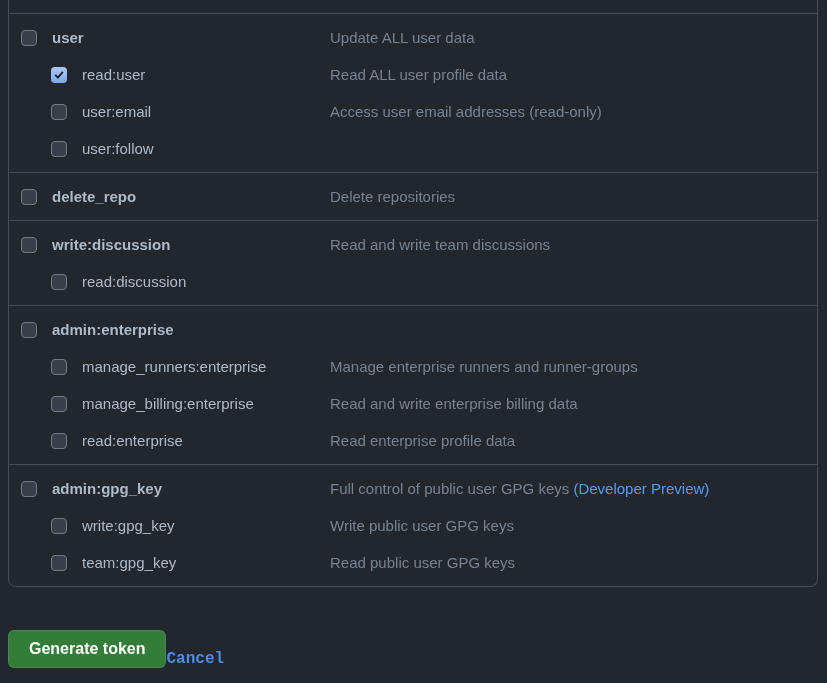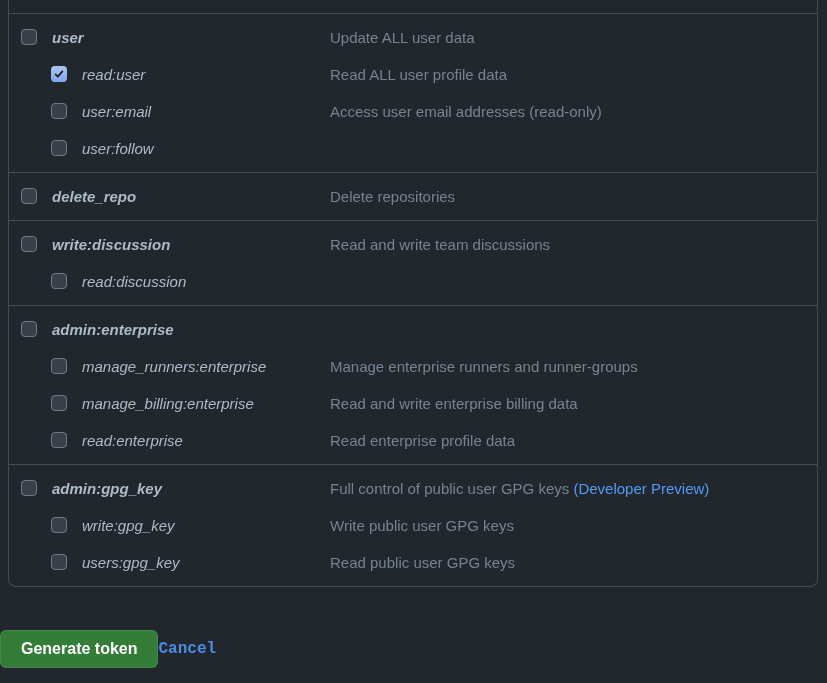--- a/index.html
+++ b/index.html
@@ -14,40 +14,40 @@
     border-left:1px solid #444c56;
     border-right:1px solid #444c56;
     border-bottom:1px solid #444c56;
     border-radius:0 0 8px 8px;
     background:#22272e;
   }
   .spacer-top { height:13px; border-bottom:1px solid #444c56; }
   .group { padding:5px 0; border-bottom:1px solid #444c56; }
   .group:last-child { border-bottom:none; }
   .row { display:flex; align-items:center; height:37px; }
-  .label-col { display:flex; width:321px; flex:none; box-sizing:border-box;font-style:italic; }
+  .label-col { display:flex; align-items:center; width:321px; flex:none; box-sizing:border-box; }
   .label-col.parent { padding-left:12px; }
   .label-col.child  { padding-left:42px; }
   .scope-name { font-size:15px; color:#adbac7; cursor:pointer; }
   .parent .scope-name { font-weight:700; }
   .desc { font-size:15px; color:#768390; flex:1; }
   .desc a { color:#539bf5; text-decoration:none; cursor:pointer; }
   .cb {
     width:16px; height:16px; flex:none; box-sizing:border-box;
     margin-right:15px; cursor:pointer;
     background:#3a4049; border:1px solid #717a85; border-radius:4px;
     display:flex; align-items:center; justify-content:center;
   }
   .cb svg { display:none; }
   .cb.checked {
     background:linear-gradient(180deg,#a9c8f3 0%,#7fa9ee 100%);
     border:none;
   }
   .cb.checked svg { display:block; }
-  .actions { position:absolute; left:0; top:630px; display:flex; align-items:center; }
+  .actions { position:absolute; left:8px; top:630px; display:flex; align-items:flex-end; }
   .btn-primary {
     height:38px; padding:0 20px; border-radius:6px;
     background:#347d39; border:1px solid rgba(205,217,229,0.12);
     color:#ffffff; font-size:16px; font-weight:700;
     font-family:"Liberation Sans", sans-serif; cursor:pointer;
   }
   .btn-cancel {
     background:none; border:none; padding:0;
     color:#4d8be9; font-size:16px; font-weight:700;
     font-family:Liberation Mono, monospace; cursor:pointer;
@@ -160,21 +160,21 @@
     <div class="row">
       <div class="label-col child">
         <span class="cb"></span>
         <label class="scope-name">write:gpg_key</label>
       </div>
       <div class="desc">Write public user GPG keys</div>
     </div>
     <div class="row">
       <div class="label-col child">
         <span class="cb"></span>
-        <label class="scope-name">users:gpg_key</label>
+        <label class="scope-name">team:gpg_key</label>
       </div>
       <div class="desc">Read public user GPG keys</div>
     </div>
   </div>
 </div>
 
 <div class="actions">
   <button class="btn-primary">Generate token</button>
   <button class="btn-cancel">Cancel</button>
 </div>

